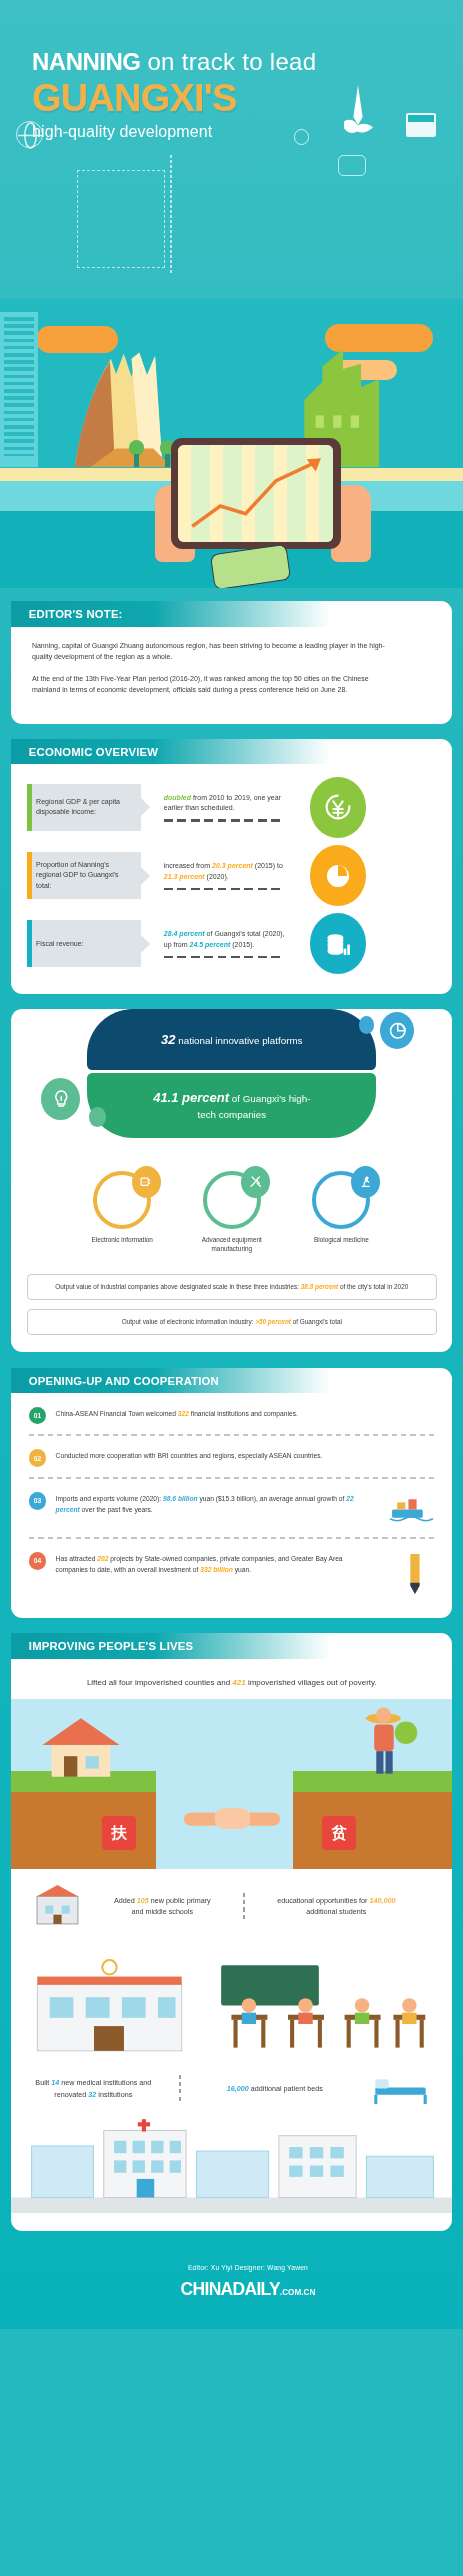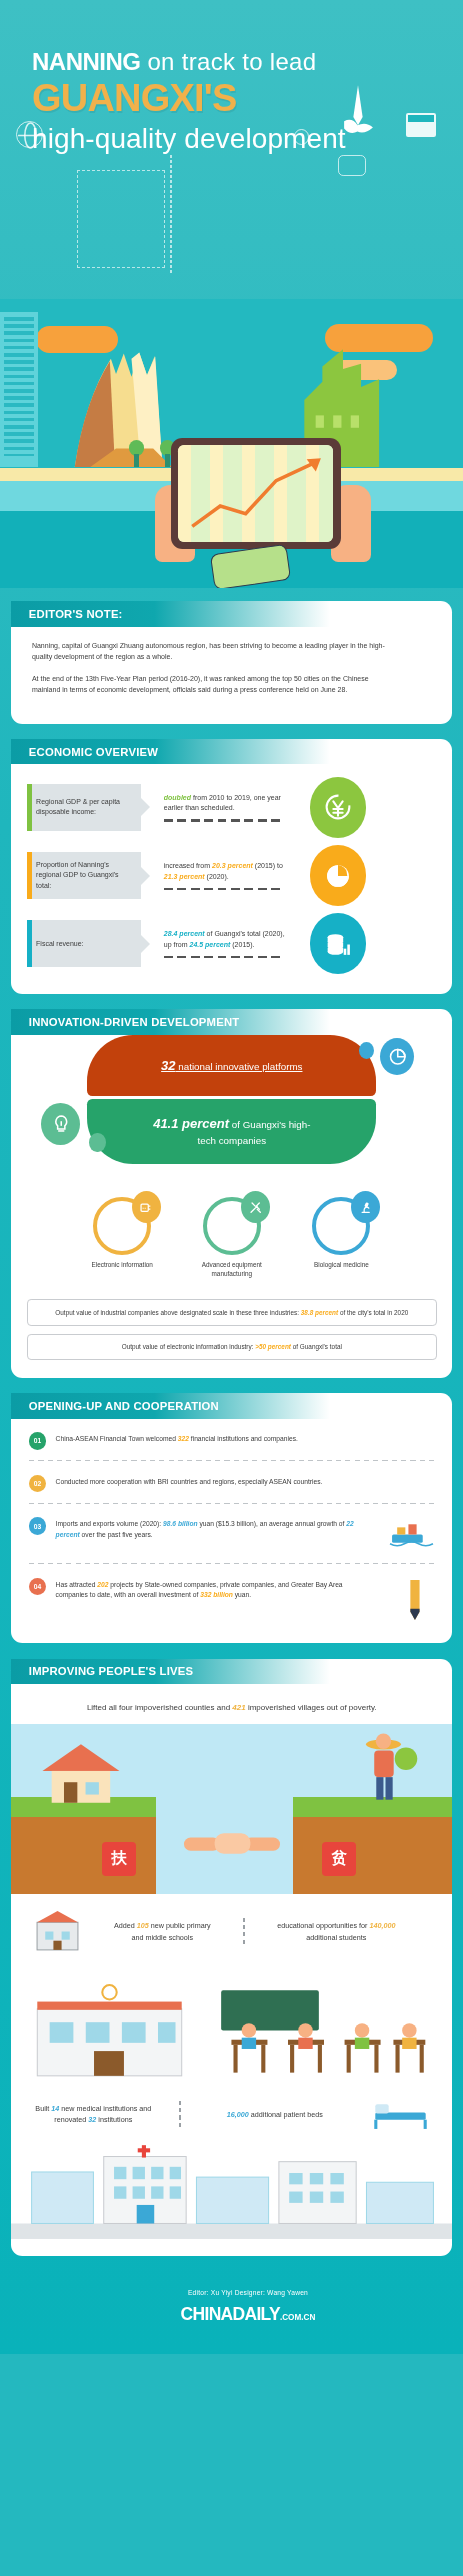--- a/index.html
+++ b/index.html
@@ -10,21 +10,21 @@
     width: 464px;
     overflow-x: hidden;
   }
   .page { width: 464px; position: relative; background: linear-gradient(180deg,#3ec0c4 0%, #1fb6bd 35%, #09b2ba 100%); }
 
   
   .header { position: relative; padding: 49px 0 20.6px 32px; height: 299px; }
   .title-line1 { font-size: 24px; color: #fff; letter-spacing: 0.3px; font-weight: 300; line-height: 1.05;}
   .title-line1 b { font-weight: 800; letter-spacing: -0.5px; }
   .title-line2 { font-size: 38px; font-weight: 800; color: #f0b14b; letter-spacing: -0.8px; line-height: 1.15; text-shadow: 1px 1.5px 0 rgba(0,0,0,.07); margin-top: 3.1px;}
-  .title-line3 { font-size: 28px; color: #fff; font-weight: 300; margin-top: 2.1px; letter-spacing: 0.1px;}
+  .title-line3 { font-size: 16px; color: #fff; font-weight: 300; margin-top: 2.1px; letter-spacing: 0.1px;}
 
   .bird { position: absolute; right: 88px; top: 85px; width: 36px; height: 57px; }
 
   
   .hdr-icons { position: absolute; inset: 0; pointer-events: none; }
   .circ-icon { position: absolute; border: 1.5px solid rgba(255,255,255,.75); border-radius: 50%; }
   .sq-icon { position: absolute; border: 1.5px solid rgba(255,255,255,.7); border-radius: 2.1px; }
   .dashbox { position: absolute; border: 1px dashed rgba(255,255,255,.65); }
 
   
@@ -75,21 +75,21 @@
   .dashline { margin-top:5.2px; height:2.6px; width: 118px; background: repeating-linear-gradient(90deg,#555 0 8.8px, transparent 8.8px 13.4px); }
   .econ-icon { width: 56px; height: 61px; border-radius: 28px/30px; display:flex; align-items:center; justify-content:center; margin-left: 17.5px; color:#fff;}
   .econ-icon.green { background:#8cc63f; }
   .econ-icon.orange { background:#f9ab1b; }
   .econ-icon.cyan { background:#16b0c6; }
   .econ-spine { position:absolute; left: 364px; top: 0; bottom:0; width: 30px; background:#dfe4e7; z-index:-1;}
 
   
   .center-head { text-align:center; font-size: 10.8px; font-weight:800; color:#3b3b3b; margin: 17.5px 0 12.4px;}
   .pill { margin: 0 auto; color:#fff; text-align:center; display:flex; align-items:center; justify-content:center; }
-  .pill-top { width: 289px; height: 61px; background:#c2410c; border-radius: 46px 46px 5.2px 5.2px; font-size: 9.8px; text-decoration: underline; }
+  .pill-top { width: 289px; height: 61px; background:#0c4a6e; border-radius: 46px 46px 5.2px 5.2px; font-size: 9.8px; }
   .pill-bot { width: 289px; height: 65px; background:#26a36a; border-radius: 5.2px 5.2px 46px 46px; font-size: 9.8px; line-height:1.45;}
   .pill .num { font-weight:800; font-style: italic; font-size: 13px; }
   .pill-wrap { position: relative; width: 100%; }
   .float-icon { position:absolute; border-radius:50%; display:flex; align-items:center; justify-content:center; color:#fff;}
 
   .trio { display:flex; justify-content:center; gap: 21.6px; margin-top: 33px; }
   .trio-item { width: 88px; text-align:center; position:relative; }
   .ring { width: 58px; height: 58px; border-radius:50%; margin: 0 auto; border: 4.6px solid #f0b340; display:flex; align-items:center; justify-content:center; position:relative;}
   .ring.g { border-color: #5cbd93; }
   .ring.b { border-color: #3ba8d6; }
@@ -285,21 +285,20 @@
             <ellipse cx="24" cy="44" rx="15" ry="6" fill="#fff"></ellipse>
             <rect x="40" y="38" width="5" height="12" fill="#fff"></rect>
               <rect x="47" y="30" width="5" height="20" fill="#fff"></rect>
           </svg>
         </div>
       </div>
     </div>
   </div>
 
   <div class="card">
-    <div class="band inset">INNOVATION-DRIVEN DEVELOPMENT</div>
 
     <div class="pill-wrap">
       <div class="float-icon" style="right:38px; top:3.1px; width:34px; height:37px; background:#3ba8d6;">
         <svg width="17.5" height="17.5" viewBox="0 0 34 34" aria-hidden="true">
             <circle cx="17" cy="17" r="14" fill="none" stroke="#fff" stroke-width="3"></circle>
             <path d="M17 17 L17 3 A14 14 0 0 1 31 17 Z" fill="none" stroke="#fff" stroke-width="3"></path>
           </svg>
       </div>
       <div class="float-icon" style="right:78px; top:7.2px; width:15.5px; height:17.5px; background:#3ba8d6;"></div>
 

